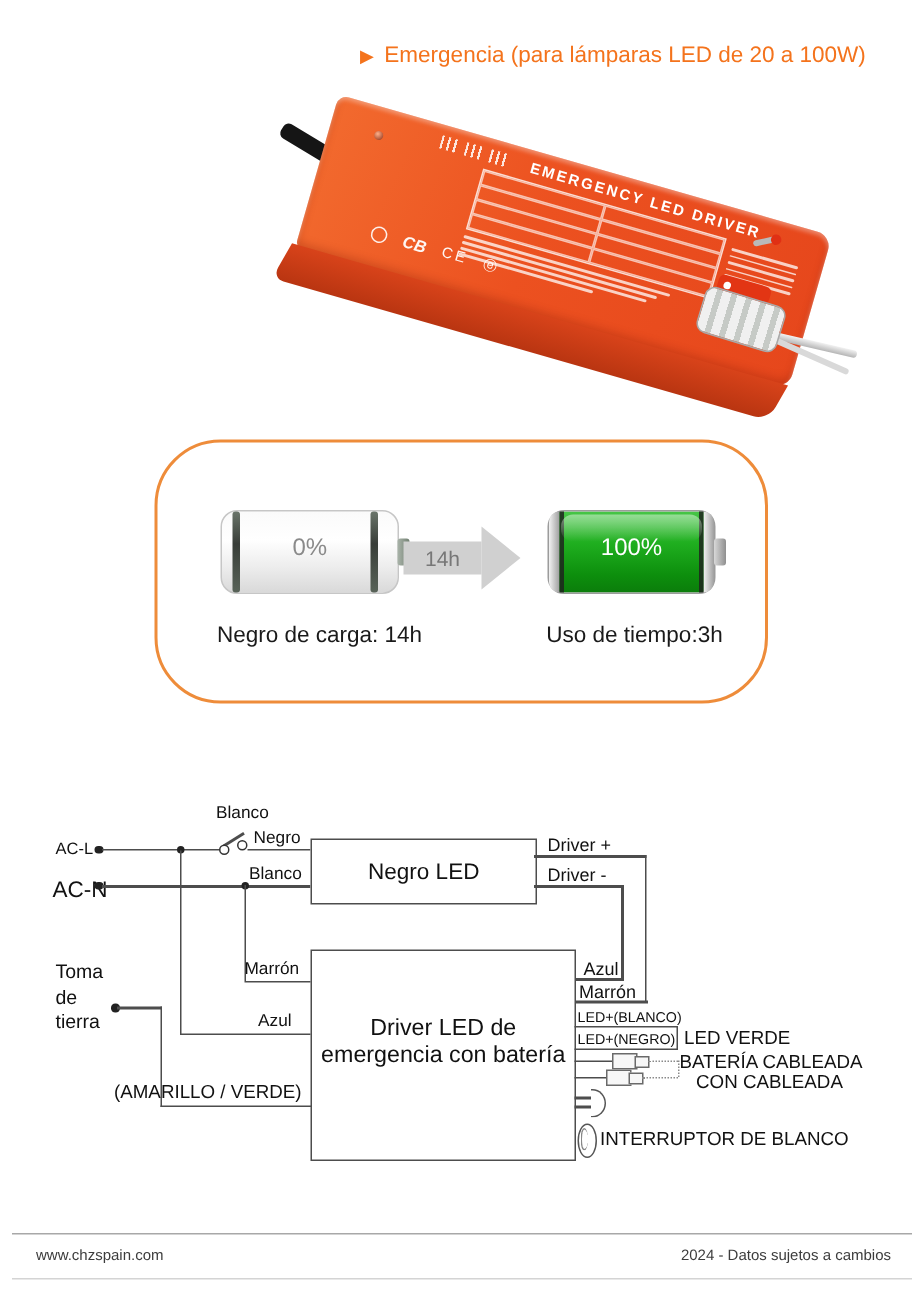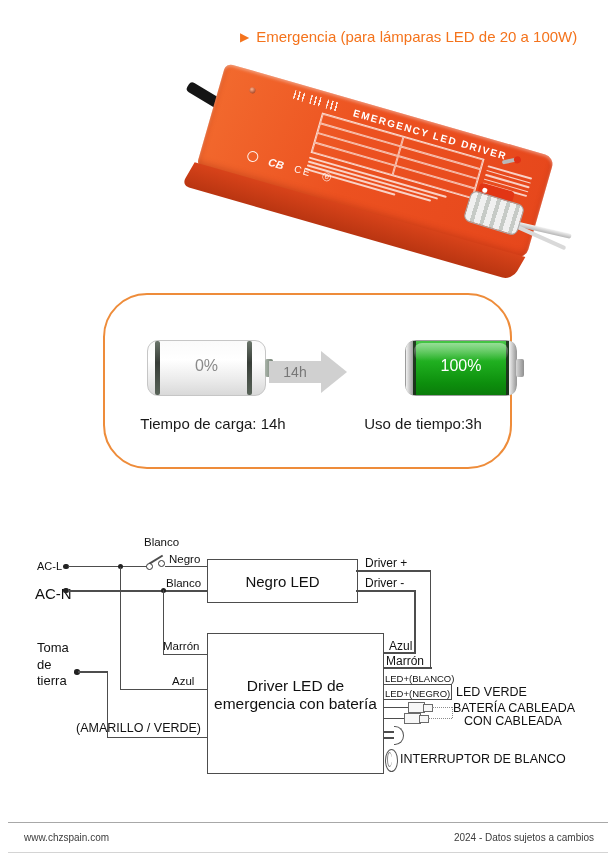--- a/index.html
+++ b/index.html
@@ -63,21 +63,21 @@
   .batt{position:absolute;width:117px;height:54px;border-radius:11px;}
   .batt-e{left:42px;top:45px;background:linear-gradient(180deg,#fafafa,#ffffff 35%,#ececec 70%,#d9d9d9);
           border:1px solid #c6c6c6;}
   .ringbar{position:absolute;top:0;width:5px;height:100%;background:linear-gradient(180deg,#5a665a,#222822 40%,#4a564a);
            opacity:.9;border-radius:2px;}
   .batt .pct{position:absolute;left:0;right:0;top:16px;text-align:center;font-size:16px;}
   .batt-e .pct{color:#8a8a8a;}
   .term{position:absolute;right:-8px;top:18px;width:8px;height:18px;border-radius:2px;
         background:linear-gradient(90deg,#aab4aa,#717f71);}
   .batt-f{left:260px;top:45px;width:110px;background:linear-gradient(180deg,#46c546,#1fae1f 40%,#0d8f0d 78%,#0b7d0b);
-          border:1px solid #9c9c9c;margin-left:40px;}
+          border:1px solid #9c9c9c;}
   .batt-f:after{content:"";position:absolute;left:8px;right:8px;top:2px;height:18px;border-radius:8px;
           background:linear-gradient(180deg,rgba(255,255,255,.45),rgba(255,255,255,0));}
   .cap{position:absolute;top:0;width:7px;height:100%;background:linear-gradient(90deg,#f2f2f2,#9f9f9f);}
   .cap.l{left:0;border-radius:10px 0 0 10px;}
   .cap.r{right:0;border-radius:0 10px 10px 0;}
   .darkring{position:absolute;top:0;width:3px;height:100%;background:#1e241e;opacity:.85;}
   .batt-f .pct{color:#fff;z-index:2;}
   .batt-f .term{background:linear-gradient(90deg,#d8d8d8,#8f8f8f);}
   .parrow{position:absolute;left:164px;top:55px;width:80px;height:44px;}
   .parrow .bodyp{position:absolute;left:0;top:11px;width:52px;height:22px;background:#d0d0d0;
@@ -185,21 +185,21 @@
       <div class="headp"></div>
     </div>
     <div class="batt batt-f">
       <div class="cap l"></div>
       <div class="cap r"></div>
       <div class="darkring" style="left:7px"></div>
       <div class="darkring" style="right:7px"></div>
       <div class="pct">100%</div>
       <div class="term"></div>
     </div>
-    <div class="pcap c1">Tiempo de carga: 14h</div>
+    <div class="pcap c1">Negro de carga: 14h</div>
     <div class="pcap c2">Uso de tiempo:3h</div>
   </div>
 
   <div class="diag">
 
     <span class="lbl" style="left:37px;top:30px;font-size:11px">AC-L</span>
     <div class="dotd" style="left:63px;top:33.5px"></div>
     <div class="hl" style="left:68px;top:35.8px;width:79px"></div>
     <span class="lbl" style="left:144px;top:6px;font-size:11.5px">Blanco</span>
     <div class="hl" style="left:149px;top:33px;width:16px;transform:rotate(-32deg);transform-origin:0 50%"></div>

